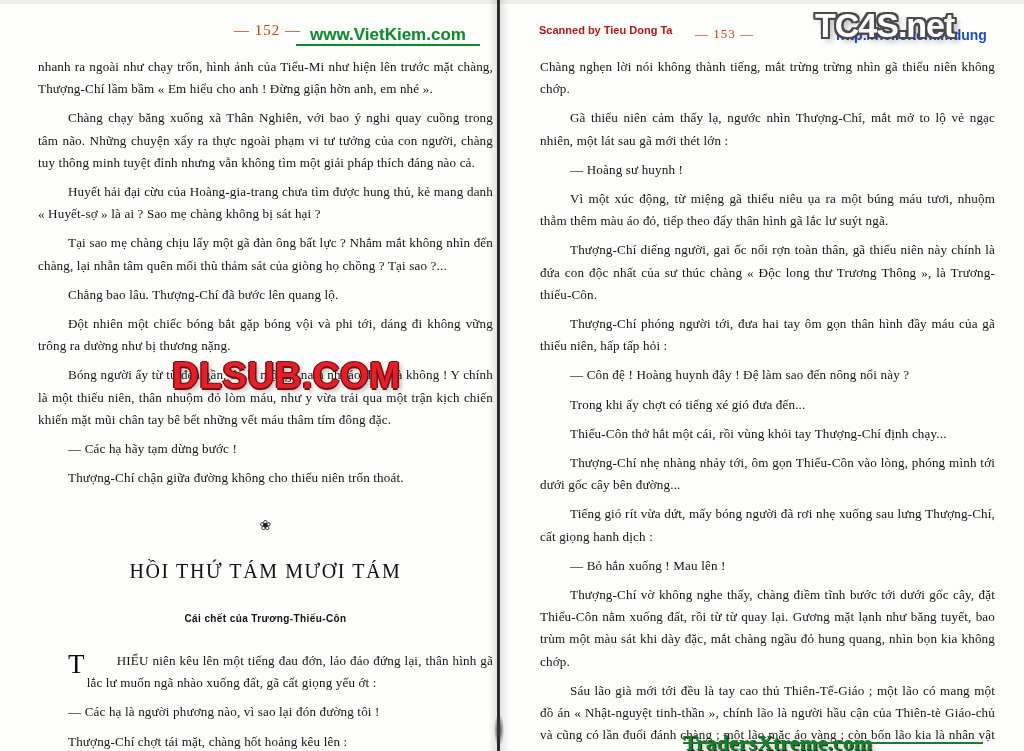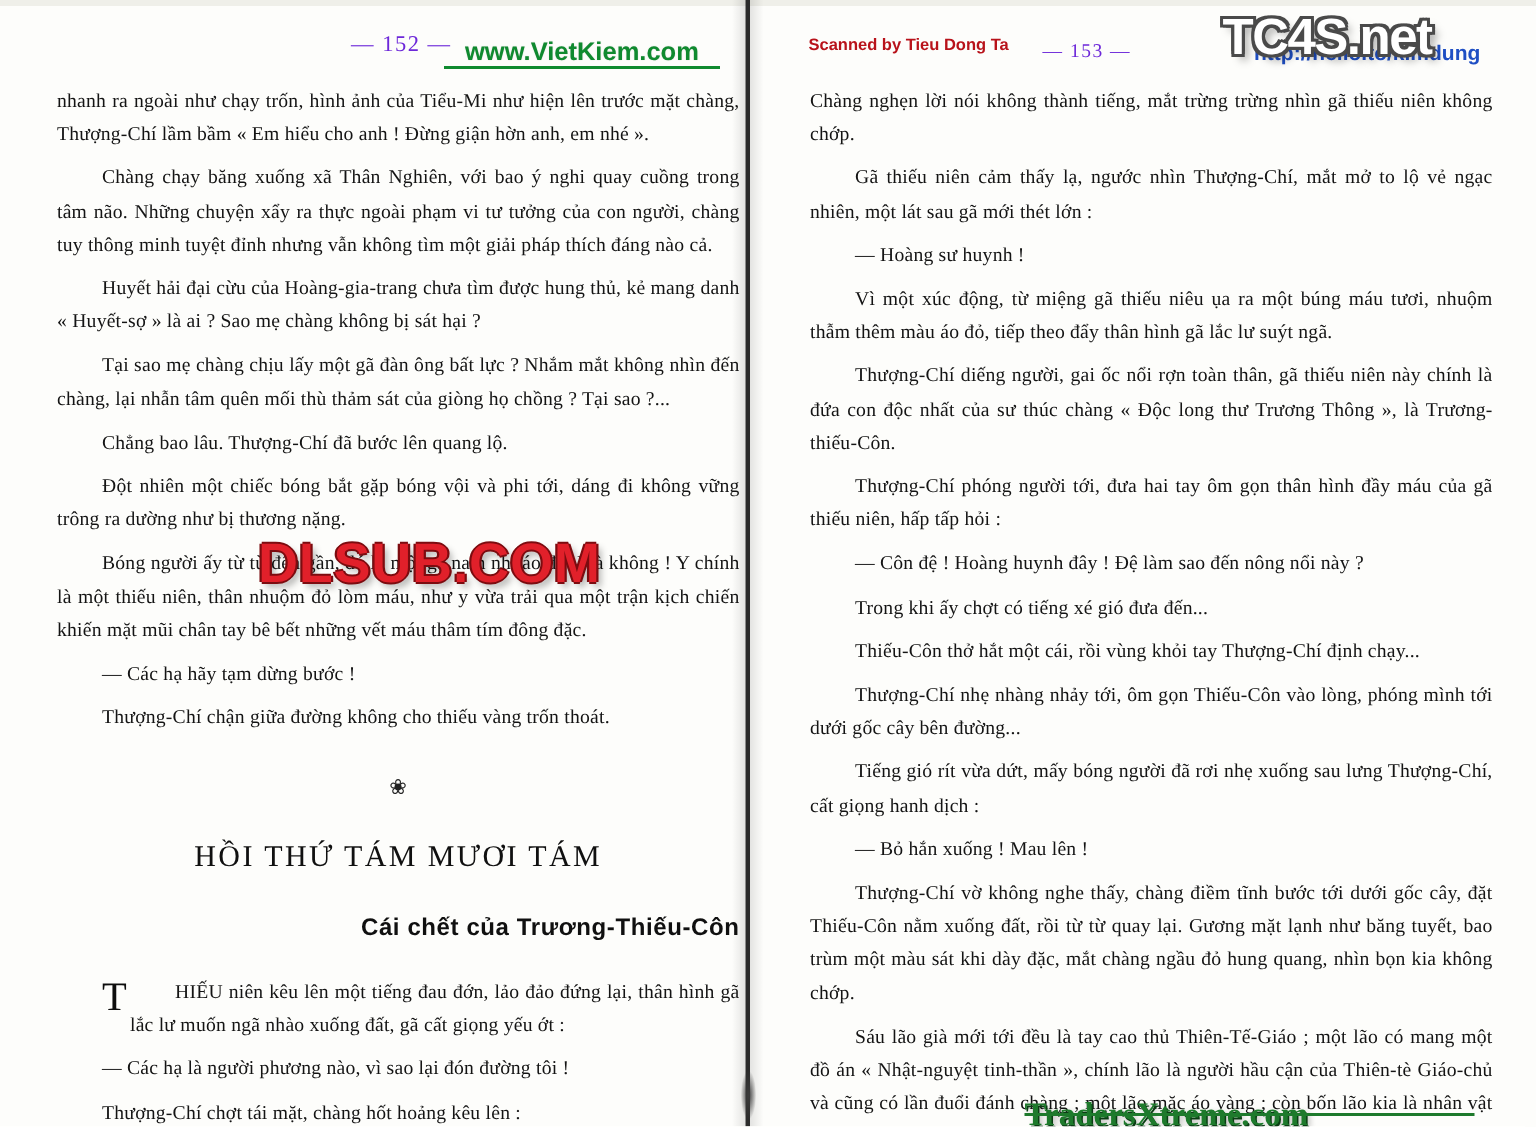--- a/index.html
+++ b/index.html
@@ -59,21 +59,21 @@
   .header-row {
     position: absolute;
     top: 22px;
     width: 455px;
     height: 22px;
   }
   .folio {
     position: absolute;
     font-family: "Liberation Serif", serif;
     font-size: 15px;
-    color: #6d28d9;
+    color: #c2410c;
     letter-spacing: 1px;
   }
   .folio.left-folio { left: 196px; top: 0; }
   .folio.right-folio { left: 155px; top: 4px; font-size: 13px; }
 
   .body {
     position: absolute;
     top: 56px;
     width: 455px;
     font-family: "Liberation Serif", serif;
@@ -103,23 +103,23 @@
     text-align: center;
     font-family: "Liberation Serif", serif;
     font-size: 20px;
     letter-spacing: 1.6px;
     color: #101010;
     margin: 2px 0 26px 0;
     text-indent: 0;
     font-weight: 400;
   }
   .chapter-sub {
-    text-align: right;
-    font-family: "Liberation Sans", sans-serif;
-    font-size: 16px;
+    text-align: center;
+    font-family: "Liberation Sans", sans-serif;
+    font-size: 10px;
     font-weight: bold;
     letter-spacing: 0.4px;
     color: #101010;
     margin: 0 0 20px 0;
     text-indent: 0;
   }
   .dropcap-para {
     text-indent: 0;
   }
   .dropcap {
@@ -230,21 +230,21 @@
 
     <div class="body">
       <p class="noindent">nhanh ra ngoài như chạy trốn, hình ảnh của Tiểu-Mi như hiện lên trước mặt chàng, Thượng-Chí lầm bầm « Em hiểu cho anh ! Đừng giận hờn anh, em nhé ».</p>
       <p class="gap">Chàng chạy băng xuống xã Thân Nghiên, với bao ý nghi quay cuồng trong tâm não. Những chuyện xẩy ra thực ngoài phạm vi tư tưởng của con người, chàng tuy thông minh tuyệt đỉnh nhưng vẫn không tìm một giải pháp thích đáng nào cả.</p>
       <p class="gap">Huyết hải đại cừu của Hoàng-gia-trang chưa tìm được hung thủ, kẻ mang danh « Huyết-sợ » là ai ? Sao mẹ chàng không bị sát hại ?</p>
       <p class="gap">Tại sao mẹ chàng chịu lấy một gã đàn ông bất lực ? Nhắm mắt không nhìn đến chàng, lại nhẫn tâm quên mối thù thảm sát của giòng họ chồng ? Tại sao ?...</p>
       <p class="gap">Chẳng bao lâu. Thượng-Chí đã bước lên quang lộ.</p>
       <p class="gap">Đột nhiên một chiếc bóng bắt gặp bóng vội và phi tới, dáng đi không vững trông ra dường như bị thương nặng.</p>
       <p class="gap">Bóng người ấy từ từ đến gần, đó là một gã nam nhi áo đỏ. Mà không ! Y chính là một thiếu niên, thân nhuộm đỏ lòm máu, như y vừa trải qua một trận kịch chiến khiến mặt mũi chân tay bê bết những vết máu thâm tím đông đặc.</p>
       <p class="gap dash">— Các hạ hãy tạm dừng bước !</p>
-      <p class="gap">Thượng-Chí chận giữa đường không cho thiếu vàng trốn thoát.</p>
+      <p class="gap">Thượng-Chí chận giữa đường không cho thiếu niên trốn thoát.</p>
 
       <div class="ornament">❀</div>
 
       <div class="chapter-title">HỒI THỨ TÁM MƯƠI TÁM</div>
       <div class="chapter-sub">Cái chết của Trương-Thiếu-Côn</div>
 
       <p class="dropcap-para"><span class="dropcap">T</span><span>HIẾU niên kêu lên một tiếng đau đớn, lảo đảo đứng lại, thân hình gã lắc lư muốn ngã nhào xuống đất, gã cất giọng yếu ớt :</span></p>
       <p class="gap dash">— Các hạ là người phương nào, vì sao lại đón đường tôi !</p>
       <p class="gap">Thượng-Chí chợt tái mặt, chàng hốt hoảng kêu lên :</p>
 

